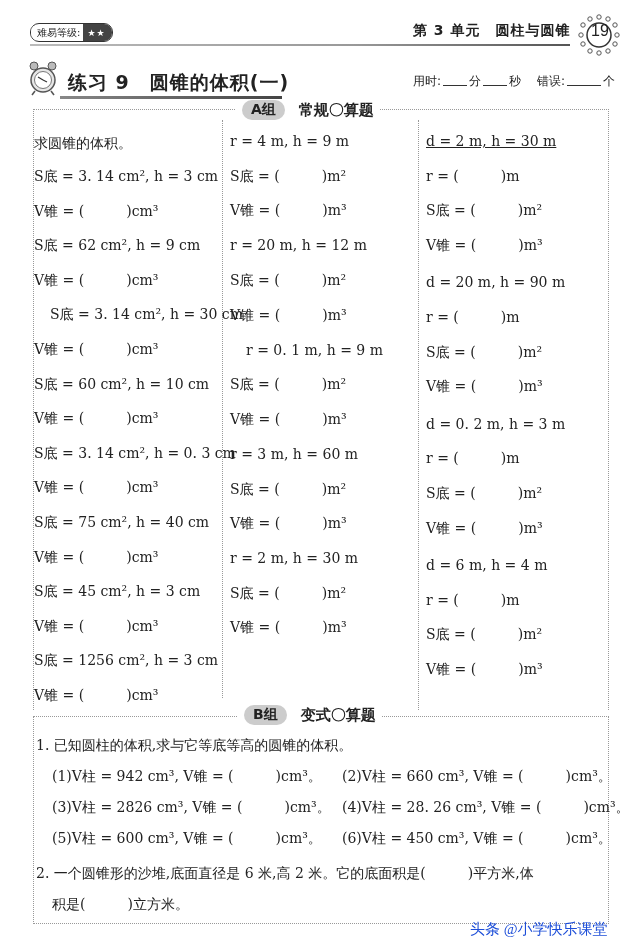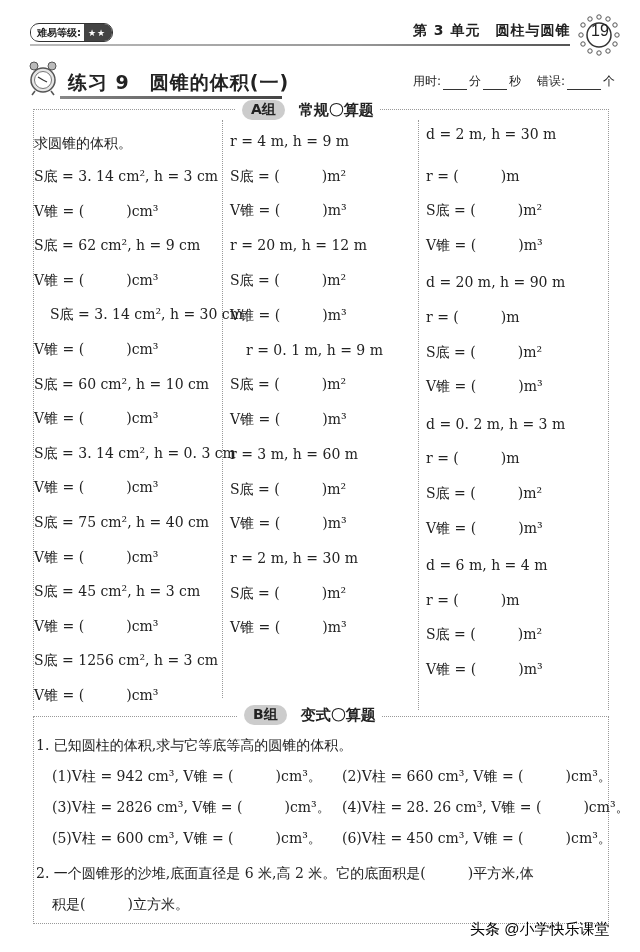--- a/index.html
+++ b/index.html
@@ -3,49 +3,49 @@
 <meta charset="utf-8">
 <style>
   html, body { margin: 0; padding: 0; background: #ffffff; }
   body { width: 640px; height: 952px; position: relative; overflow: hidden;
          font-family: "DejaVu Serif", "Liberation Serif", serif; color: #222; }
   .abs { position: absolute; }
   .sans { font-family: "DejaVu Sans", "Liberation Sans", sans-serif; }
 
   
   .badge { left: 30px; top: 23px; height: 17px; border: 1.5px solid #333; border-radius: 9px;
-           display: flex; align-items: center; overflow: hidden; font-size: 10px; font-weight: bold; }
+           display: flex; align-items: center; overflow: hidden; font-size: 10px; font-weight: normal; }
   .badge .lbl { padding: 0 3px 0 6px; background: #fff; color: #222; }
   .badge .stars { background: #444; color: #fff; padding: 0 6px 0 4px; height: 100%; display: flex; align-items: center; font-size: 9px; letter-spacing: 1px; }
   .hdr-line { left: 30px; top: 44px; width: 540px; height: 2px; background: linear-gradient(90deg,#bbb,#999 60%, #555); }
   .unit { left: 413px; top: 22px; font-size: 14px; font-weight: bold; letter-spacing: 1px; }
   .sun { left: 576px; top: 12px; width: 46px; height: 46px; }
   .pagenum { left: 588px; top: 22px; width: 24px; text-align: center; font-size: 16px; font-family: "Liberation Sans", sans-serif; }
 
   .clock { left: 28px; top: 60px; width: 30px; height: 36px; }
   .title { left: 68px; top: 70px; font-size: 19px; font-weight: bold; letter-spacing: 1px; }
   .title-line { left: 60px; top: 96px; width: 222px; height: 3px; background: linear-gradient(90deg,#888,#444); }
-  .timer { left: 413px; top: 73px; font-size: 12px; display: flex; align-items: flex-end; gap: 2px; }
+  .timer { left: 413px; top: 73px; font-size: 12px; display: flex; align-items: flex-start; gap: 2px; }
   .blank { display: inline-block; border-bottom: 1px solid #333; height: 12px; }
 
   
   .box { border: 1px dotted #999; }
   .boxA { left: 33px; top: 109px; width: 574px; height: 600px; border-bottom: none; }
   .boxB { left: 33px; top: 716px; width: 574px; height: 206px; }
   .vdiv { width: 0; border-left: 1px dotted #999; }
 
   .groupTag { display: flex; align-items: center; background: #fff; padding: 0 6px; font-size: 15px; font-weight: bold; }
   .pill { background: #ccc; border-radius: 10px; padding: 0 9px; margin-right: 14px; font-size: 14px; height: 20px; display: flex; align-items: center; }
   .tagA { left: 236px; top: 100px; }
   .tagB { left: 238px; top: 705px; }
 
   .line { font-size: 14px; white-space: nowrap; line-height: 16px; }
   .q { font-size: 14px; white-space: nowrap; }
 
-  .watermark { left: 470px; top: 920px; font-size: 15px; color: #000000; font-family: Liberation Sans, sans-serif; }
+  .watermark { left: 470px; top: 920px; font-size: 15px; color: #1d4ed8; font-family: Liberation Serif, serif; }
 </style>
 </head>
 <body>
 
 <div class="abs badge sans">
   <span class="lbl">难易等级:</span>
   <span class="stars">★★</span>
 </div>
 <div class="abs hdr-line"></div>
 <div class="abs unit sans">第 3 单元　圆柱与圆锥</div>
@@ -135,21 +135,21 @@
     <div class="abs line" style="left: 230px; top: 410.8px;">V锥 = (　　　)m³</div>
     <div class="abs line" style="left: 230px; top: 445.9px;">r = 3 m, h = 60 m</div>
     <div class="abs line" style="left: 230px; top: 480.5px;">S底 = (　　　)m²</div>
     <div class="abs line" style="left: 230px; top: 515.1px;">V锥 = (　　　)m³</div>
     <div class="abs line" style="left: 230px; top: 550.2px;">r = 2 m, h = 30 m</div>
     <div class="abs line" style="left: 230px; top: 584.8px;">S底 = (　　　)m²</div>
     <div class="abs line" style="left: 230px; top: 619.4px;">V锥 = (　　　)m³</div>
   </div>
 
 <div id="col3">
-    <div class="abs line" style="left: 426px; top: 126px;">d = 2 m, h = 30 m</div>
+    <div class="abs line" style="left: 426px; top: 133px; text-decoration: underline;">d = 2 m, h = 30 m</div>
     <div class="abs line" style="left: 426px; top: 167.6px;">r = (　　　)m</div>
     <div class="abs line" style="left: 426px; top: 202.2px;">S底 = (　　　)m²</div>
     <div class="abs line" style="left: 426px; top: 236.8px;">V锥 = (　　　)m³</div>
     <div class="abs line" style="left: 426px; top: 274.4px;">d = 20 m, h = 90 m</div>
     <div class="abs line" style="left: 426px; top: 309px;">r = (　　　)m</div>
     <div class="abs line" style="left: 426px; top: 343.6px;">S底 = (　　　)m²</div>
     <div class="abs line" style="left: 426px; top: 378.2px;">V锥 = (　　　)m³</div>
     <div class="abs line" style="left: 426px; top: 415.8px;">d = 0. 2 m, h = 3 m</div>
     <div class="abs line" style="left: 426px; top: 450.4px;">r = (　　　)m</div>
     <div class="abs line" style="left: 426px; top: 485px;">S底 = (　　　)m²</div>

